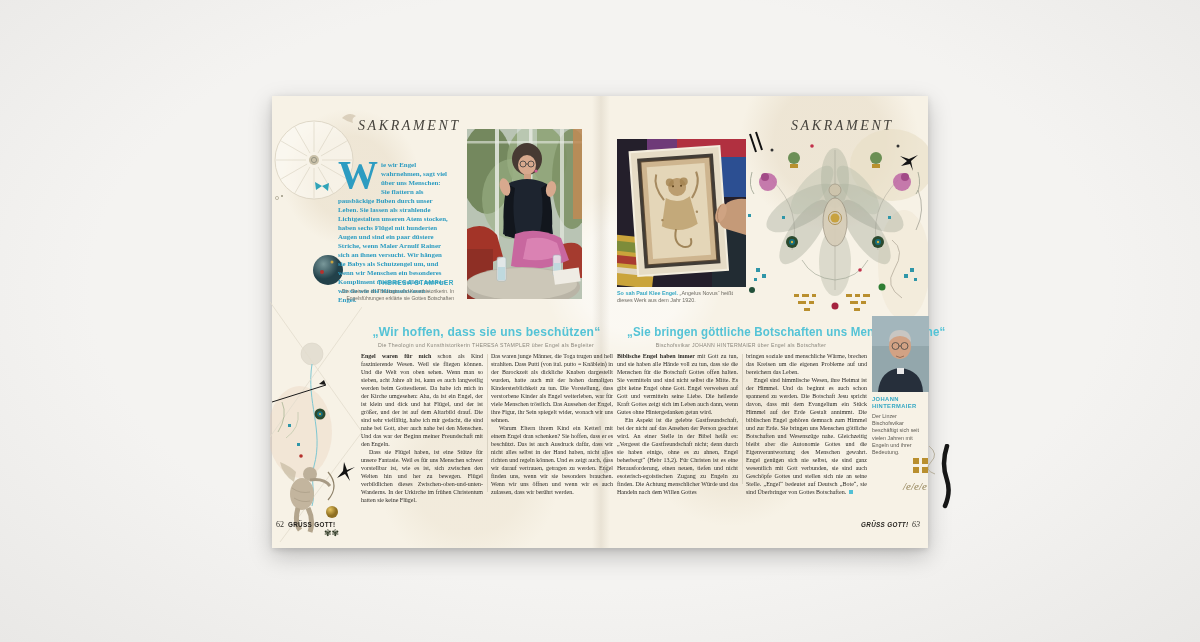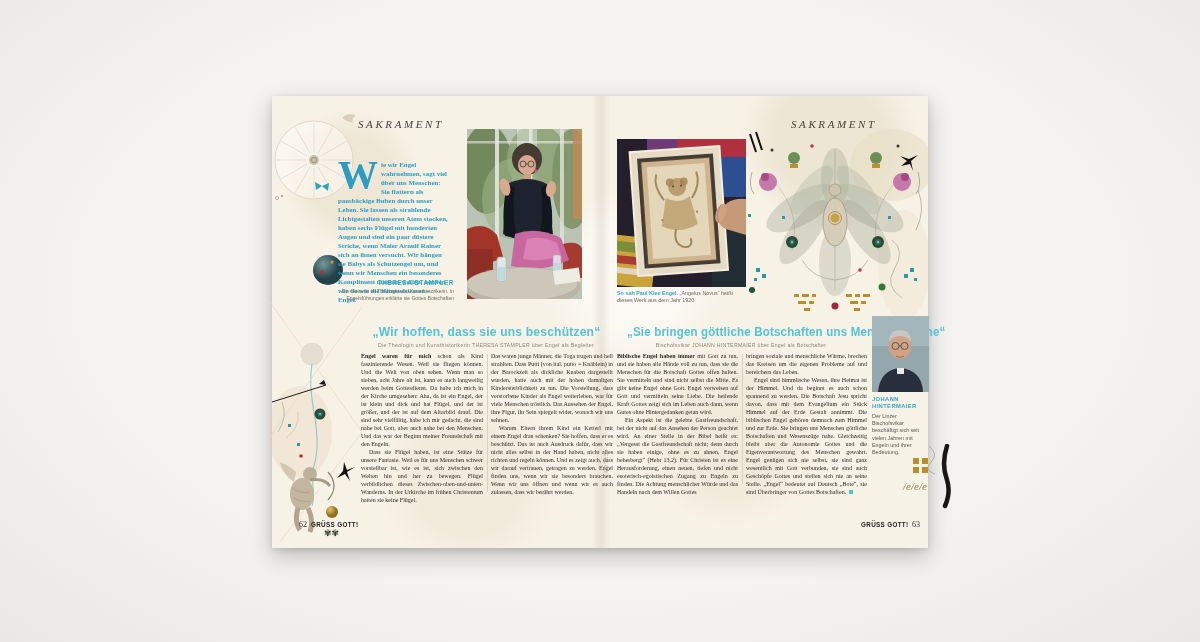--- a/index.html
+++ b/index.html
@@ -11,21 +11,21 @@
   .spread::before{content:"";position:absolute;inset:0;pointer-events:none;
     background:
       radial-gradient(circle at 12% 18%, rgba(214,196,165,.25) 0 6%, transparent 10%),
       radial-gradient(circle at 85% 10%, rgba(205,185,150,.22) 0 8%, transparent 13%),
       radial-gradient(circle at 70% 75%, rgba(210,192,160,.16) 0 10%, transparent 16%),
       radial-gradient(circle at 30% 85%, rgba(210,192,160,.14) 0 9%, transparent 15%),
       radial-gradient(circle at 55% 40%, rgba(255,255,255,.5) 0 12%, transparent 20%);}
   .gutter{position:absolute;left:320px;top:0;width:18px;height:452px;pointer-events:none;
     background:linear-gradient(90deg, rgba(0,0,0,0) 0%, rgba(110,90,60,.10) 50%, rgba(0,0,0,0) 100%);}
   .abs{position:absolute;}
-  .section-head{font-style:italic;font-size:11px;letter-spacing:2.6px;color:#45423c;}
+  .section-head{font-style:italic;font-size:14px;letter-spacing:2.6px;color:#45423c;}
   
   .intro{width:112px;color:#2d9cc1;font-weight:bold;font-size:6.9px;line-height:9px;text-align:left;}
   .dropcap{float:left;font-size:40px;line-height:30px;padding-right:3px;color:#2d9cc1;font-family:"Liberation Serif",serif;}
   .byline{width:122px;text-align:right;font-family:"Liberation Sans",sans-serif;}
   .byline .name{color:#35a8c4;font-weight:bold;font-size:6.4px;letter-spacing:.6px;}
   .byline .desc{color:#6f6c64;font-size:5px;line-height:7px;margin-top:2px;}
   
   .headline-block{width:252px;text-align:center;}
   .headline{display:inline-block;font-family:"Liberation Sans",sans-serif;font-weight:bold;
     font-size:13px;color:#54c3d6;transform:scaleX(.93);transform-origin:center;white-space:nowrap;letter-spacing:.2px;}
@@ -42,21 +42,21 @@
   .caption{width:127px;font-family:"Liberation Sans",sans-serif;font-size:5.4px;line-height:7.4px;color:#6f6c64;}
   .caption .cap-bold{color:#35a8c4;font-weight:bold;}
   
   .sidebar{width:58px;font-family:"Liberation Sans",sans-serif;}
   .sidebar .name{color:#35a8c4;font-weight:bold;font-size:5.8px;line-height:7px;letter-spacing:.4px;margin-top:4px;}
   .sidebar .bio{color:#5d5a52;font-size:5.4px;line-height:7.2px;margin-top:3px;}
   
   .footer{font-size:8px;color:#33312c;}
   .footer .logo{display:inline-block;font-family:"Liberation Sans",sans-serif;font-weight:800;
     font-size:7.5px;letter-spacing:.4px;transform:scaleX(.84);transform-origin:left center;color:#24221e;}
-  .footer-right{text-align:right;}
+  .footer-right{text-align:right;font-style:italic;}
   .footer-right .logo{transform-origin:right center;}
   .pageno{font-size:8px;color:#33312c;}
   .credit-vert{writing-mode:vertical-rl;transform:rotate(180deg);font-family:"Liberation Sans",sans-serif;
     font-size:4.5px;letter-spacing:1px;color:#b3ada0;}
   svg{display:block;}
 </style>
 </head>
 <body>
 
 <div class="spread">
@@ -201,21 +201,21 @@
       <p><b class="lead">Engel waren für mich</b><span> schon als Kind faszinierende Wesen. Weil sie fliegen können. Und die Welt von oben sehen. Wenn man so sieben, acht Jahre alt ist, kann es auch langweilig werden beim Gottesdienst. Da habe ich mich in der Kirche umgesehen: Aha, da ist ein Engel, der ist klein und dick und hat Flügel, und der ist größer, und der ist auf dem Altarbild drauf. Die sind sehr vielfältig, habe ich mir gedacht, die sind nahe bei Gott, aber auch nahe bei den Menschen. Und das war der Beginn meiner Freundschaft mit den Engeln.</span></p>
       <p class="indent">Dass sie Flügel haben, ist eine Stütze für unsere Fantasie. Weil es für uns Menschen schwer vorstellbar ist, wie es ist, sich zwischen den Welten hin und her zu bewegen. Flügel verbildlichen dieses Zwischen-oben-und-unten-Wanderns. In der Urkirche im frühen Christentum hatten sie keine Flügel.</p>
     </div>
     <div class="colrule"></div>
     <div class="col">
       <p>Das waren junge Männer, die Toga trugen und hell strahlten. Dass Putti (von ital. putto = Knäblein) in der Barockzeit als dickliche Knaben dargestellt wurden, hatte auch mit der hohen damaligen Kindersterblichkeit zu tun. Die Vorstellung, dass verstorbene Kinder als Engel weiterleben, war für viele Menschen tröstlich. Das Aussehen der Engel, ihre Figur, ihr Sein spiegelt wider, wonach wir uns sehnen.</p>
       <p class="indent">Warum Eltern ihrem Kind ein Ketterl mit einem Engel dran schenken? Sie hoffen, dass er es beschützt. Das ist auch Ausdruck dafür, dass wir nicht alles selbst in der Hand haben, nicht alles richten und regeln können. Und es zeigt auch, dass wir darauf vertrauen, getragen zu werden. Engel finden uns, wenn wir sie besonders brauchen. Wenn wir uns öffnen und wenn wir es auch zulassen, dass wir berührt werden.</p>
     </div>
   </div>
 
-  <div class="abs footer" style="left:27px;top:424px;">
+  <div class="abs footer" style="left:4px;top:424px;">
     <span class="pageno">62</span>&nbsp;
     <span class="logo">GRÜSS GOTT!</span>
   </div>
 
   <div class="abs credit-vert" style="left:332px;top:356px;">FOTOS</div>
 
   <div class="gutter"></div>
 
   <div class="abs section-head" style="left:519px;top:22px;">SAKRAMENT</div>
 

